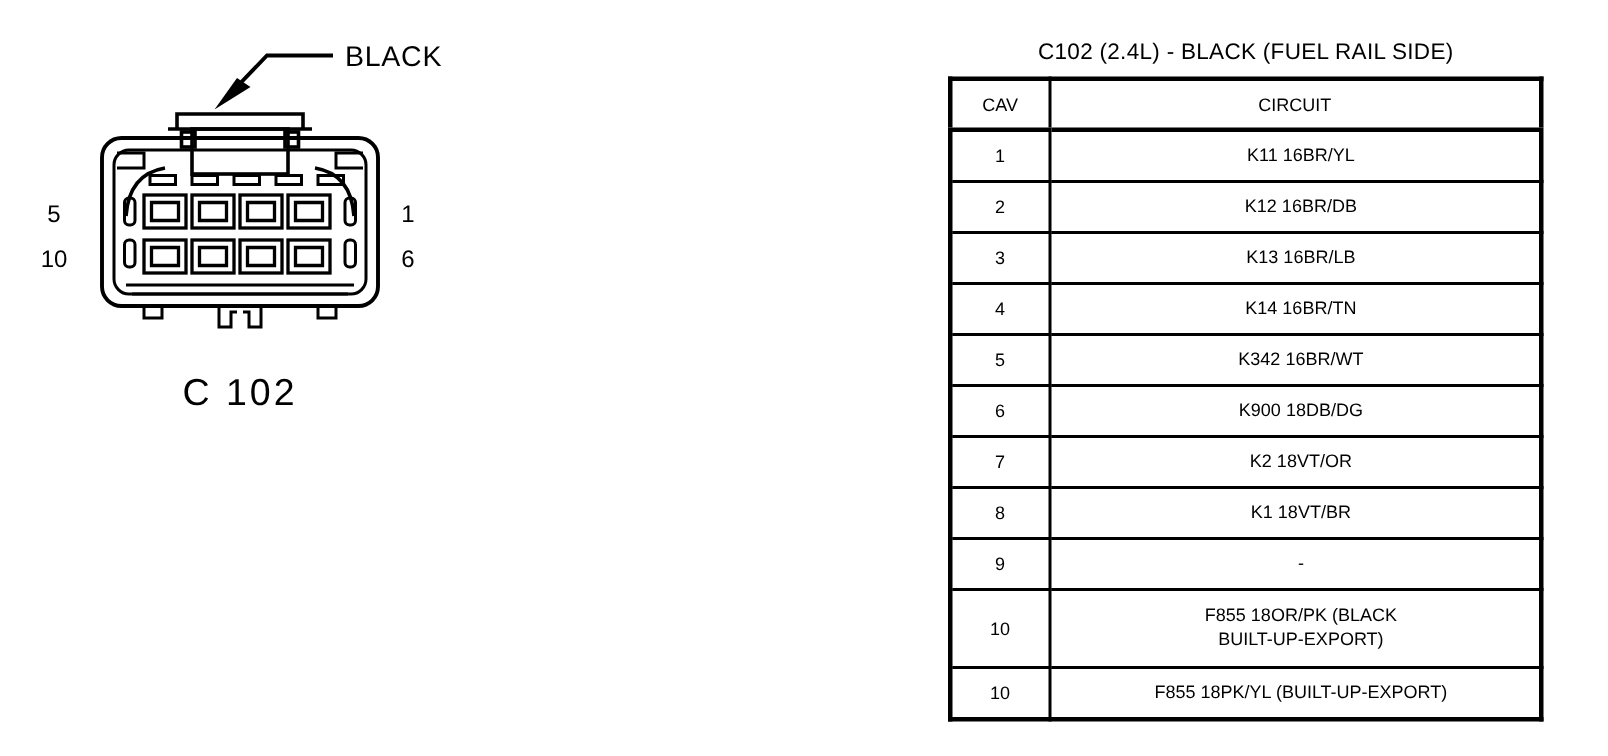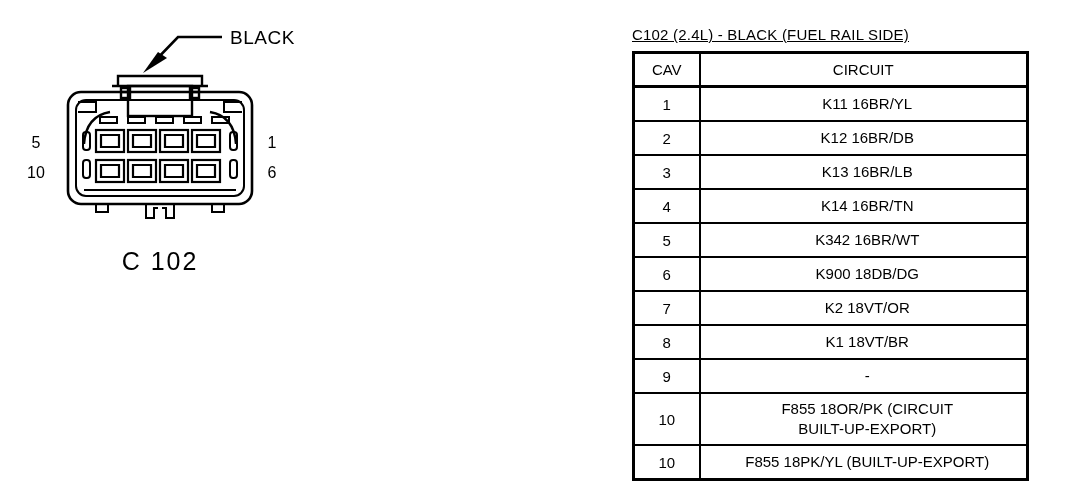--- a/index.html
+++ b/index.html
@@ -48,36 +48,36 @@
 
   
   #table-panel {
     position: absolute;
     left: 632px;
     top: 26px;
     width: 397px;
   }
   #table-title {
     font-size: 15px;
+    text-align: center;
     white-space: nowrap;
     margin: 0 0 8px 0;
     letter-spacing: 0.2px;
-    text-decoration: underline;
   }
   table.pinout {
     border-collapse: collapse;
     width: 397px;
     table-layout: fixed;
     border: 3px solid #000;
   }
   table.pinout col.cav-col { width: 66px; }
   table.pinout th,
   table.pinout td {
     border: 2px solid #000;
-    font-size: 15px;
+    font-size: 12px;
     font-weight: normal;
     padding: 0;
     vertical-align: middle;
   }
   table.pinout thead th {
     border-bottom-width: 3px;
     height: 31px;
     text-align: center;
   }
   table.pinout td.cav {
@@ -257,21 +257,21 @@
         <td class="cav">8</td>
         <td class="circuit">K1 18VT/BR</td>
       </tr>
       <tr>
         <td class="cav">9</td>
         <td class="circuit">-</td>
       </tr>
       <tr class="two-line">
         <td class="cav">10</td>
         <td class="circuit">
-          <span class="circuit-line">F855 18OR/PK (CIRCUIT</span>
+          <span class="circuit-line">F855 18OR/PK (BLACK</span>
           <span class="circuit-line">BUILT-UP-EXPORT)</span>
         </td>
       </tr>
       <tr>
         <td class="cav">10</td>
         <td class="circuit">F855 18PK/YL (BUILT-UP-EXPORT)</td>
       </tr>
     </tbody>
   </table>
 </div>

